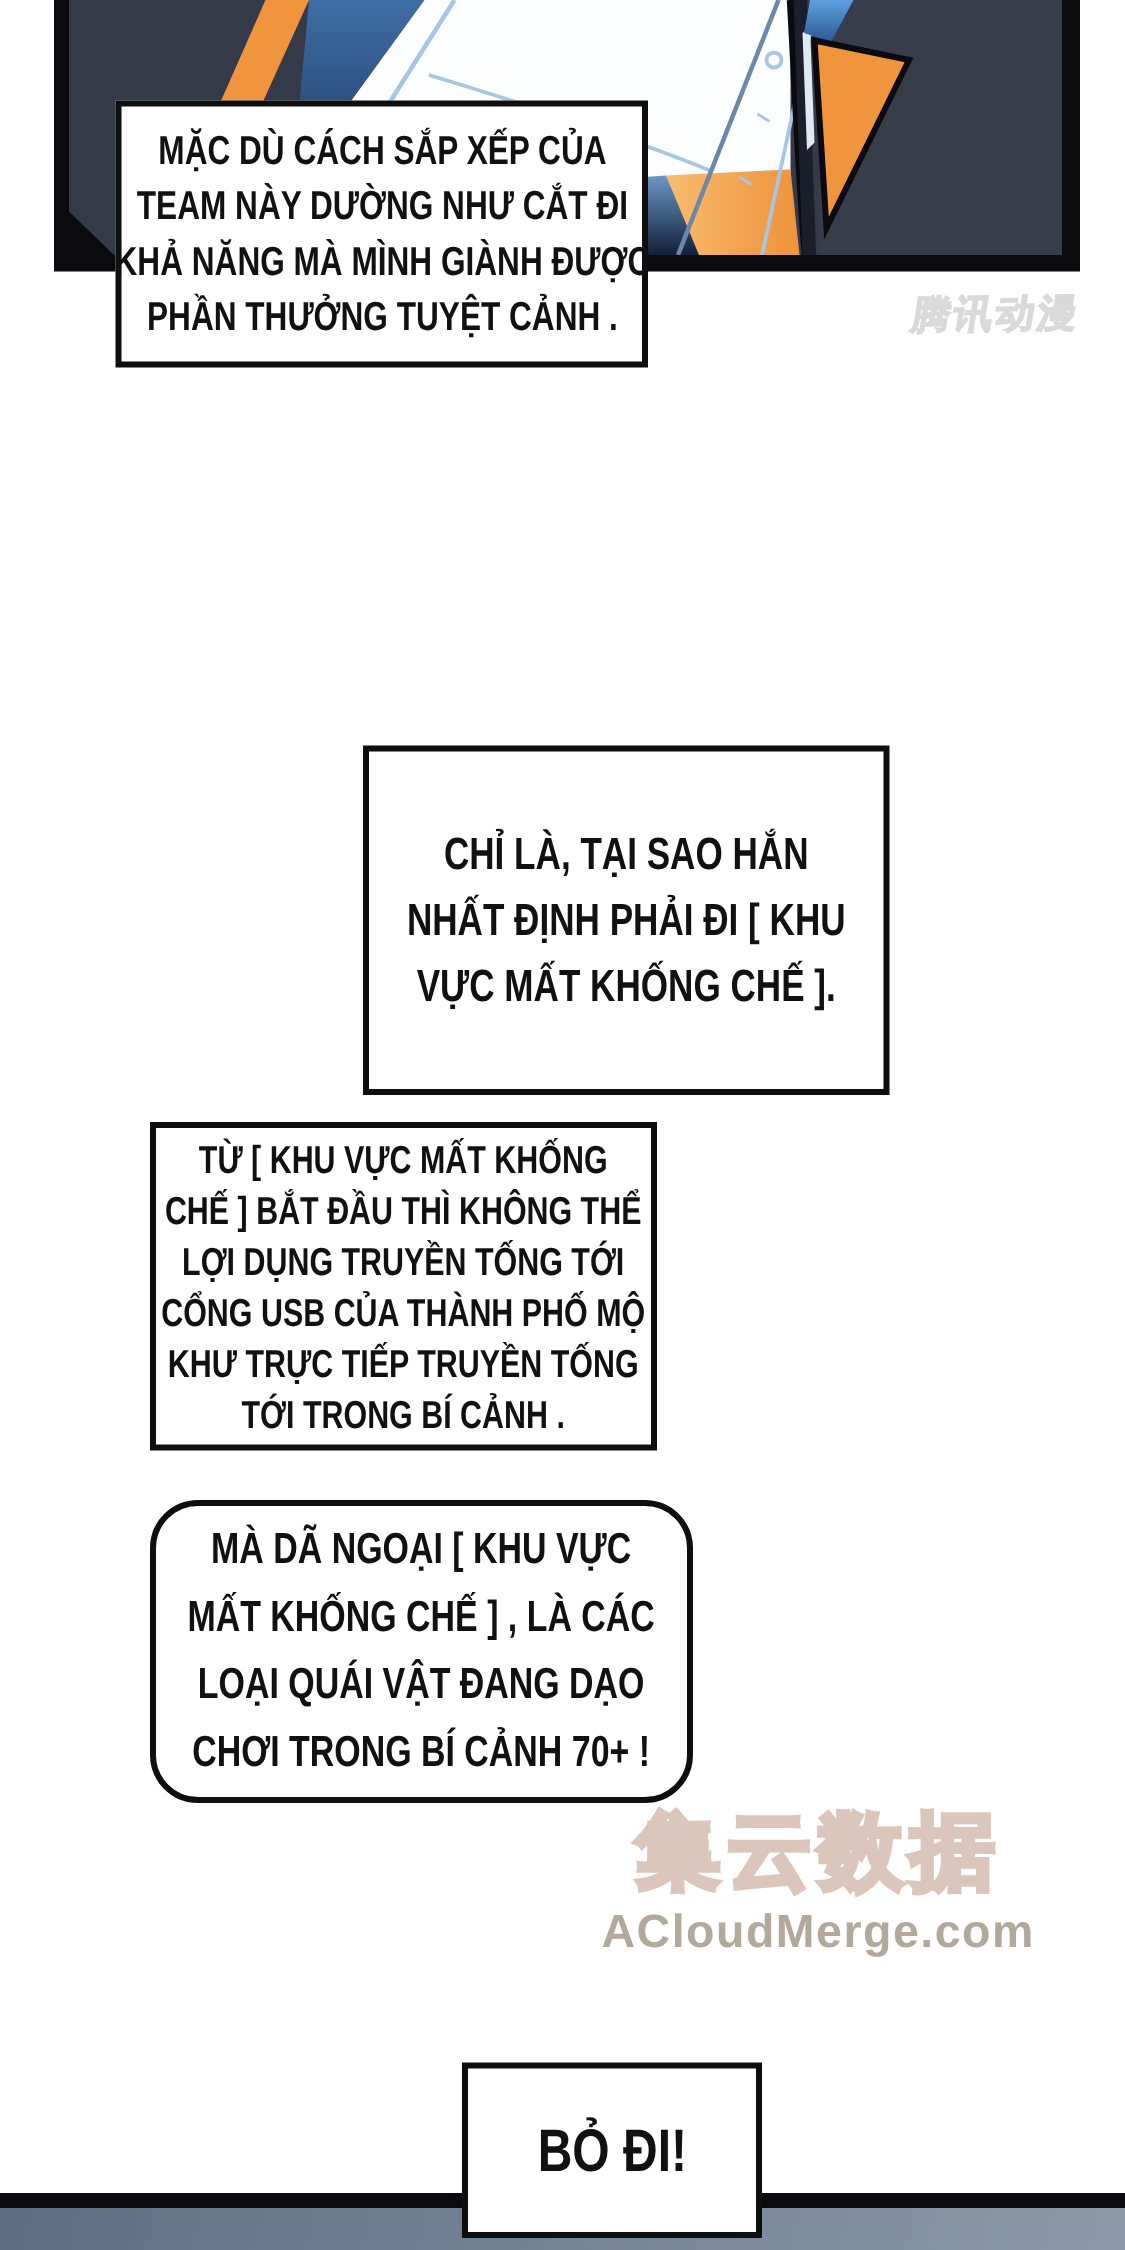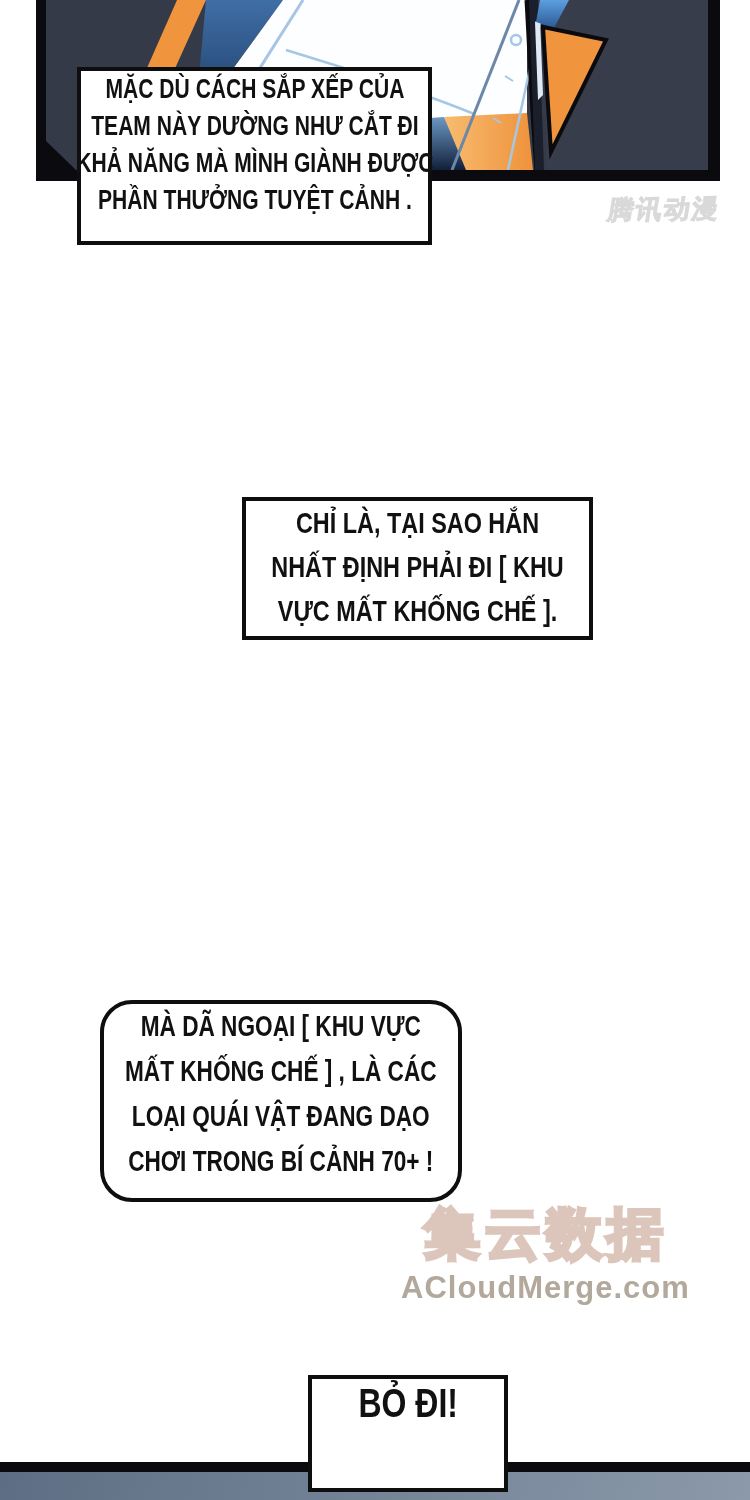--- a/index.html
+++ b/index.html
@@ -11,31 +11,31 @@
   
   .panel-top{
     position:absolute;left:36px;top:0;width:684px;height:181px;
     background:var(--panel-border,#0b0b0f);
   }
   .panel-top svg{position:absolute;left:10px;top:0;width:662px;height:170px;display:block;}
   
   .bubble{
     position:absolute;box-sizing:border-box;background:#ffffff;
     border:4px solid var(--bubble-border,#0e0e0e);
-    display:flex;align-items:flex-start;justify-content:center;
+    display:flex;align-items:center;justify-content:center;
   }
   .bubble-text{
     white-space:pre;text-align:center;font-weight:bold;color:var(--ink,#111);
     transform:scaleX(0.78);transform-origin:50% 50%;
   }
   .b1{left:77px;top:67px;width:355px;height:178px;}
   .b1 .bubble-text{font-size:27px;line-height:37px;}
   .b2{left:359px;top:263px;width:346px;height:213px;}
   .b2 .bubble-text{font-size:27px;line-height:38px;}
-  .b3{left:242px;top:497px;width:351px;height:143px;}
+  .b3{left:242px;top:497px;width:351px;height:233px;}
   .b3 .bubble-text{font-size:30px;line-height:44px;}
   .b4{left:100px;top:748px;width:338px;height:219px;}
   .b4 .bubble-text{font-size:26px;line-height:34px;}
   .b5{left:100px;top:1000px;width:362px;height:202px;border-radius:32px;}
   .b5 .bubble-text{font-size:29px;line-height:45px;}
   .b6{left:308px;top:1375px;width:200px;height:117px;}
   .b6 .bubble-text{font-size:40px;line-height:48px;transform:scaleX(0.8);}
   
   .wm-tencent{
     position:absolute;left:608px;top:192px;
@@ -127,20 +127,28 @@
 PHẦN THƯỞNG TUYỆT CẢNH .</div>
   </div>
 
 
   <div class="bubble b3">
     <div class="bubble-text">CHỈ LÀ, TẠI SAO HẮN
 NHẤT ĐỊNH PHẢI ĐI [ KHU
 VỰC MẤT KHỐNG CHẾ ].</div>
   </div>
 
+  <div class="bubble b4">
+    <div class="bubble-text">TỪ [ KHU VỰC MẤT KHỐNG
+CHẾ ] BẮT ĐẦU THÌ KHÔNG THỂ
+LỢI DỤNG TRUYỀN TỐNG TỚI
+CỔNG USB CỦA THÀNH PHỐ MỘ
+KHƯ TRỰC TIẾP TRUYỀN TỐNG
+TỚI TRONG BÍ CẢNH .</div>
+  </div>
 
   <div class="bubble b5">
     <div class="bubble-text">MÀ DÃ NGOẠI [ KHU VỰC
 MẤT KHỐNG CHẾ ] , LÀ CÁC
 LOẠI QUÁI VẬT ĐANG DẠO
 CHƠI TRONG BÍ CẢNH 70+ !</div>
   </div>
 
   <div class="wm-cn">集云数据</div>
   <div class="wm-en">ACloudMerge.com</div>

